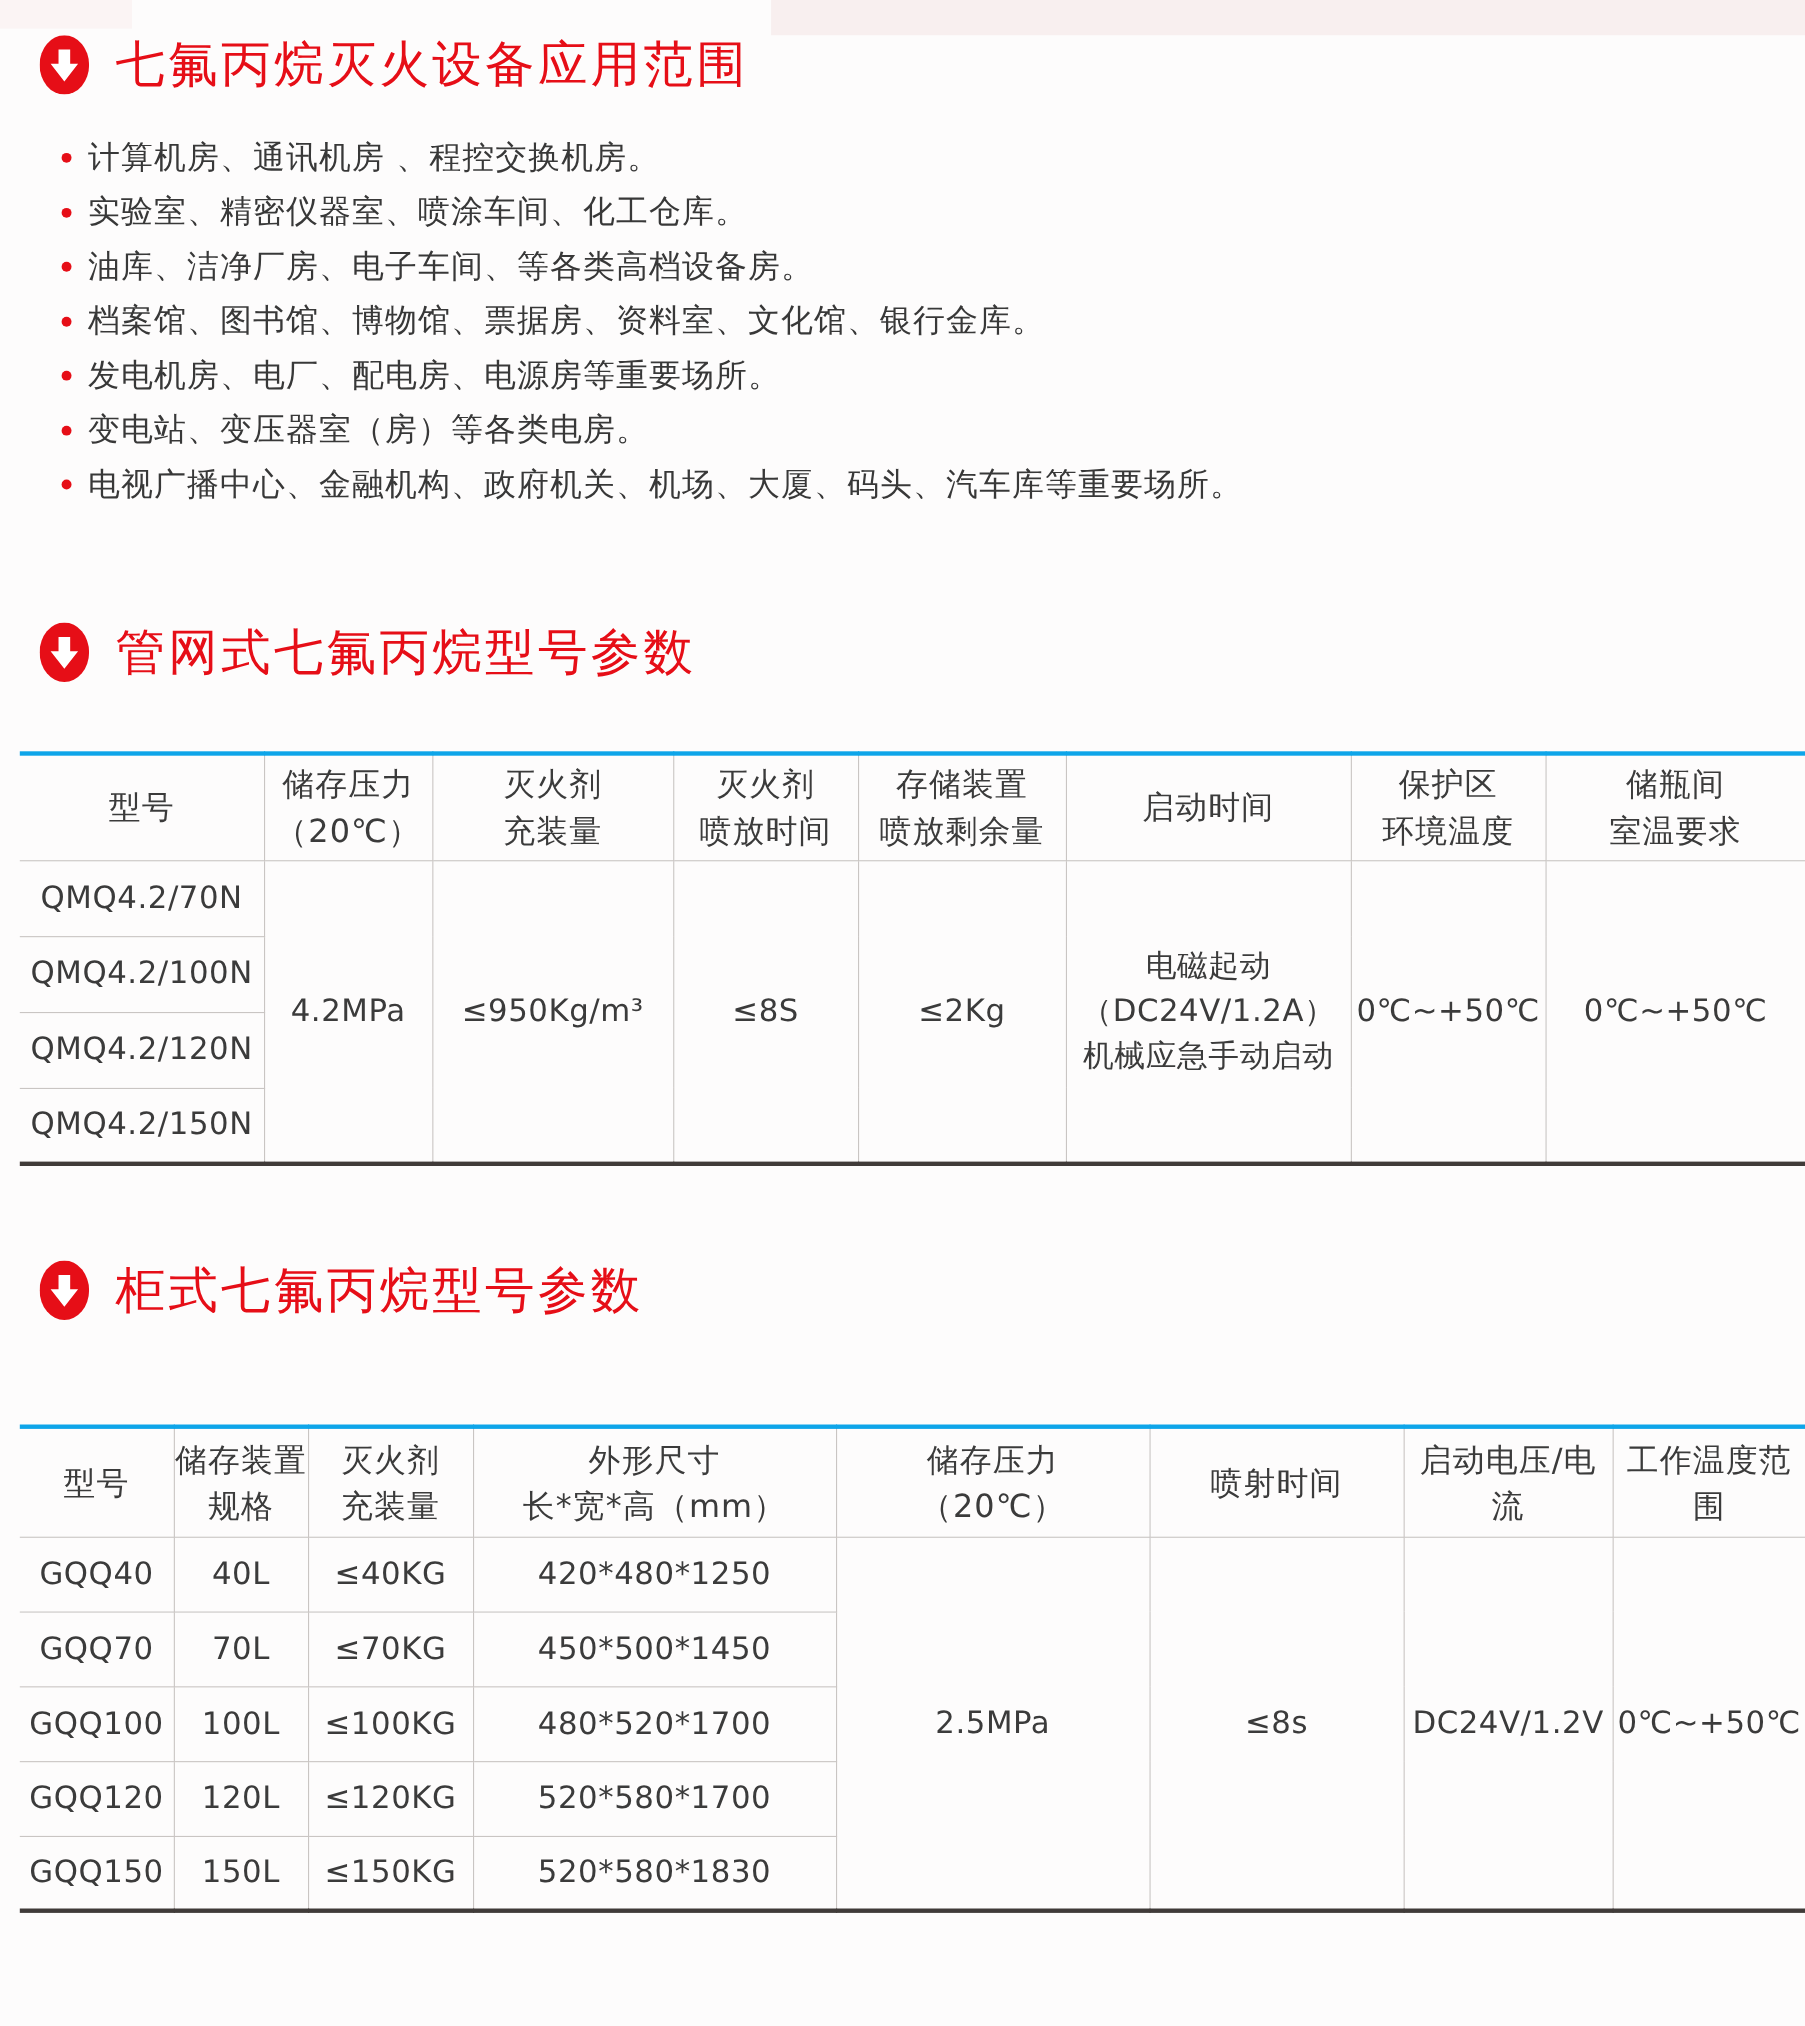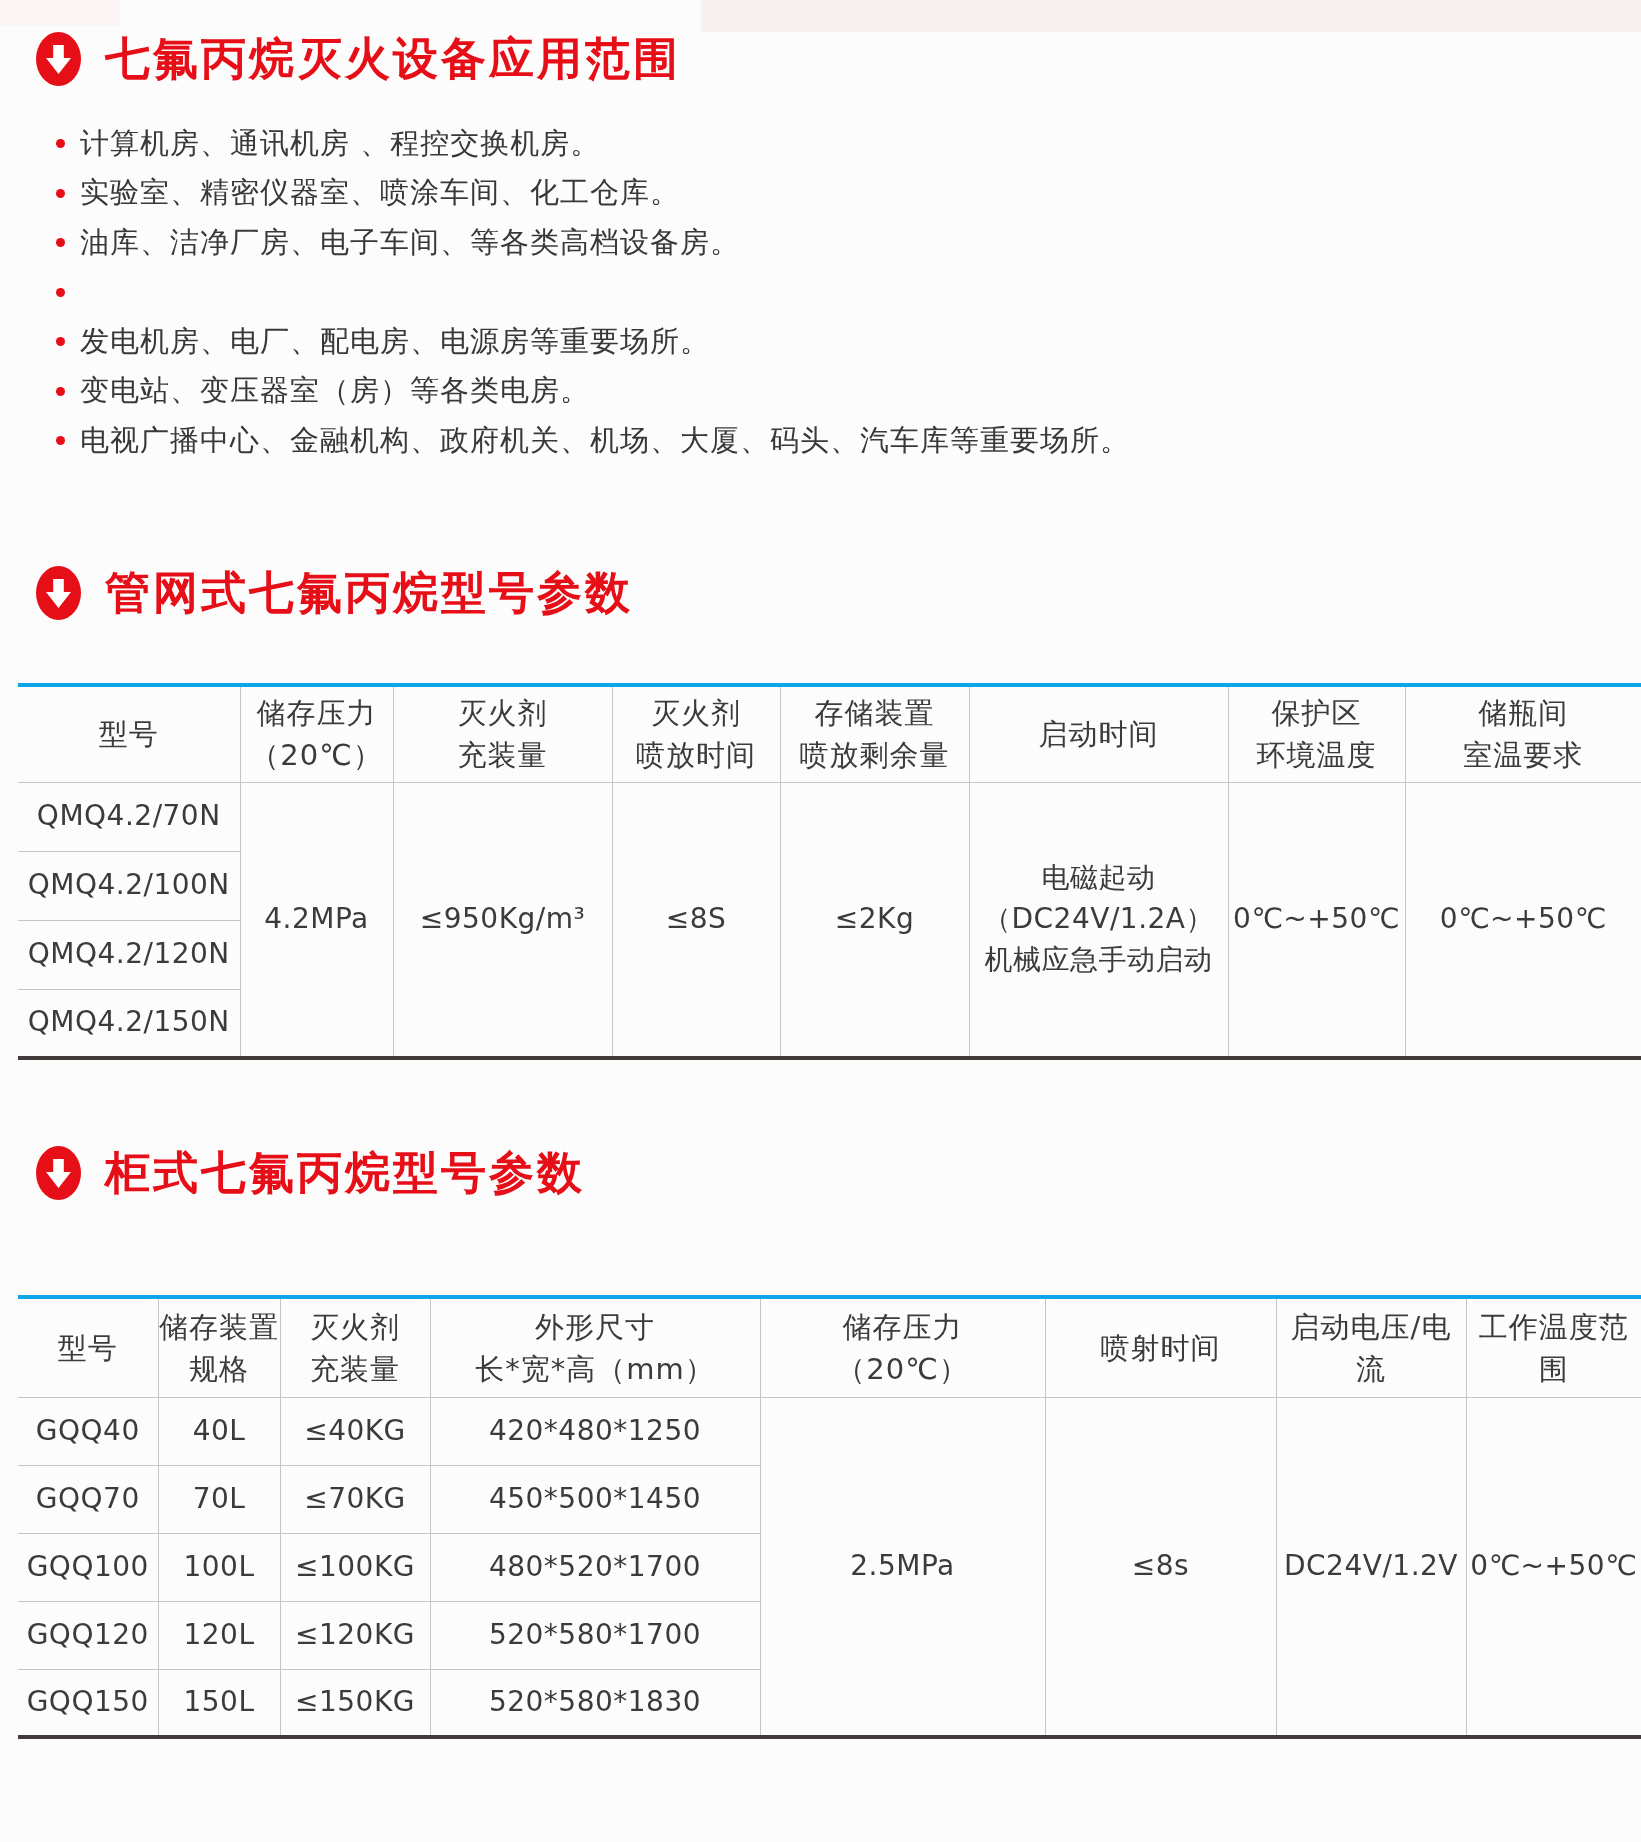--- a/index.html
+++ b/index.html
@@ -8,21 +8,21 @@
     background:#fdfcfc;
     font-family:"DejaVu Sans","Liberation Sans",sans-serif;
     color:#3b3b3b;
   }
   .tint{position:absolute;right:0;top:0;width:940px;height:32px;background:#f8efef;}
   .tint2{position:absolute;left:0;top:0;width:120px;height:26px;background:#fbf4f4;}
 
   
   .sec-header{position:absolute;display:flex;align-items:center;gap:24px;}
   .arrow-icon{width:45px;height:54px;flex:0 0 45px;}
-  .sec-title{margin:0;font-size:45px;line-height:1.1;font-weight:700;color:#e60e17;letter-spacing:3px;white-space:nowrap;}
+  .sec-title{margin:0;font-size:45px;line-height:1.1;font-weight:400;color:#e60e17;letter-spacing:3px;white-space:nowrap;}
   #sec1{left:36px;top:32px;}
   #sec2{left:36px;top:566px;}
   #sec3{left:36px;top:1146px;}
 
   
   .bullets{position:absolute;left:40px;top:103px;list-style:none;margin:16px;padding:0;}
   .bullets li{height:49.5px;display:flex;align-items:center;gap:15px;}
   .dot{width:9px;height:9px;border-radius:50%;background:#e60e17;flex:0 0 9px;}
   .b-text{font-size:29px;color:#383838;letter-spacing:1px;white-space:nowrap;}
 
@@ -71,20 +71,21 @@
   <li>
       <span class="dot"></span>
       <span class="b-text">实验室、精密仪器室、喷涂车间、化工仓库。</span>
     </li>
   <li>
       <span class="dot"></span>
       <span class="b-text">油库、洁净厂房、电子车间、等各类高档设备房。</span>
     </li>
   <li>
       <span class="dot"></span>
+      <span class="b-text">档案馆、图书馆、博物馆、票据房、资料室、文化馆、银行金库。</span>
     </li>
   <li>
       <span class="dot"></span>
       <span class="b-text">发电机房、电厂、配电房、电源房等重要场所。</span>
     </li>
   <li>
       <span class="dot"></span>
       <span class="b-text">变电站、变压器室（房）等各类电房。</span>
     </li>
   <li>

